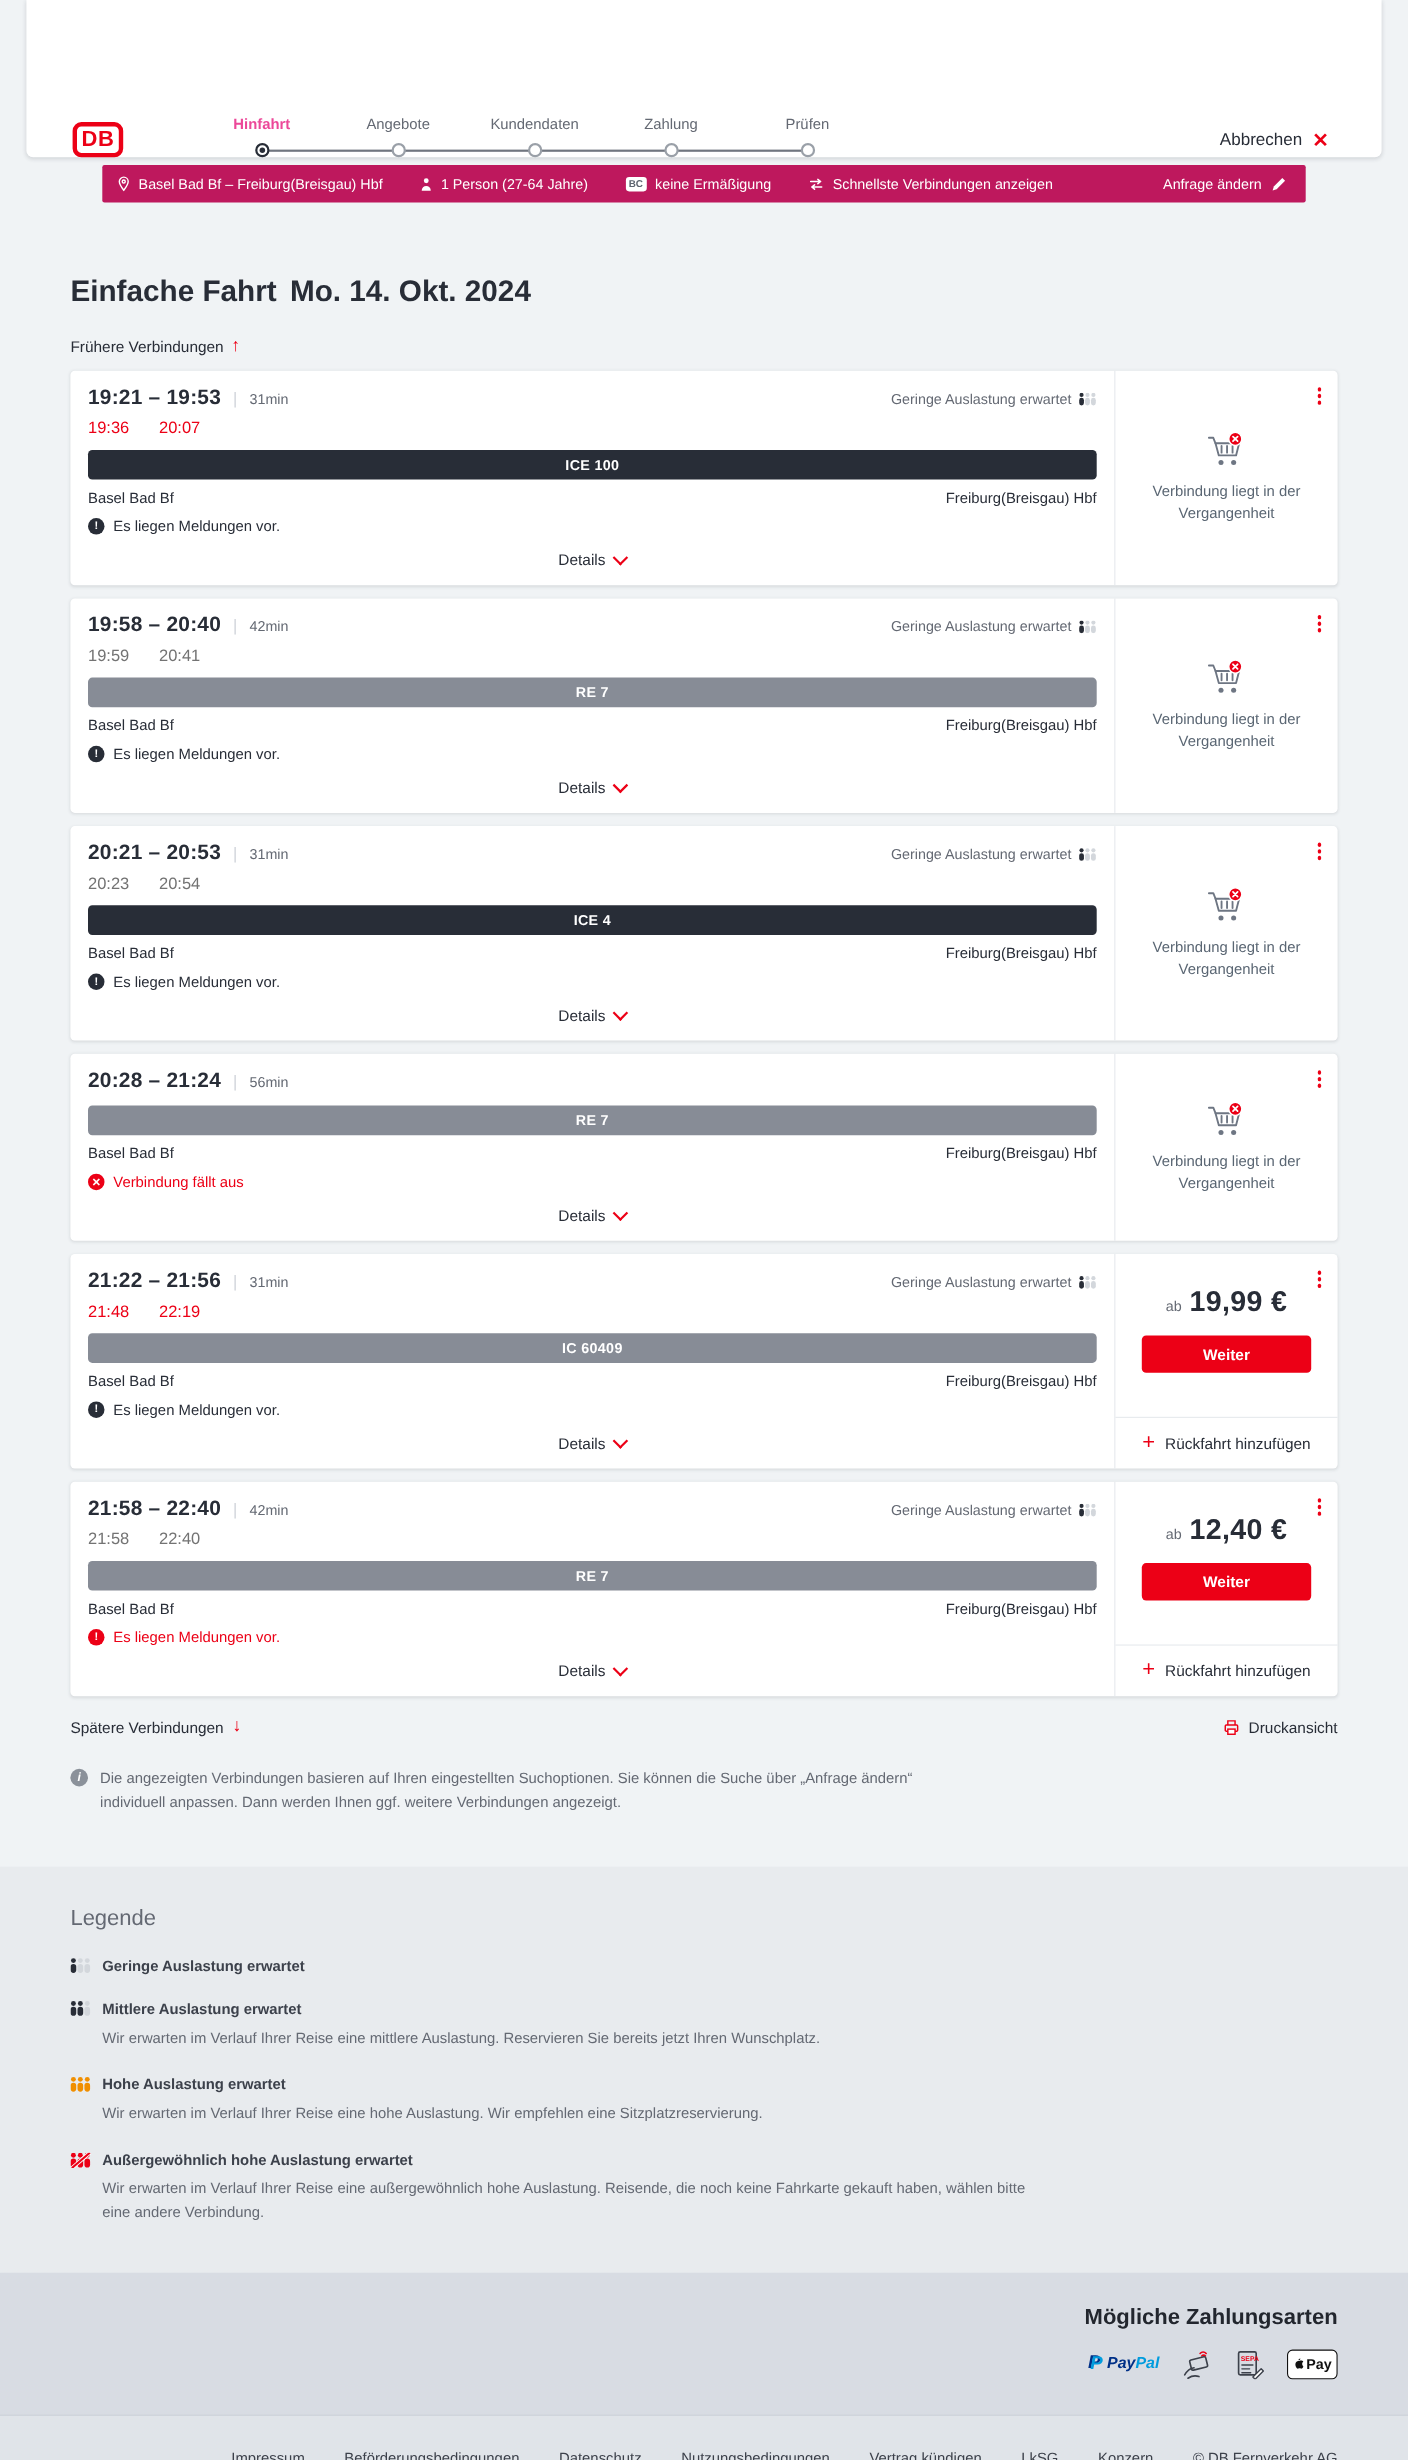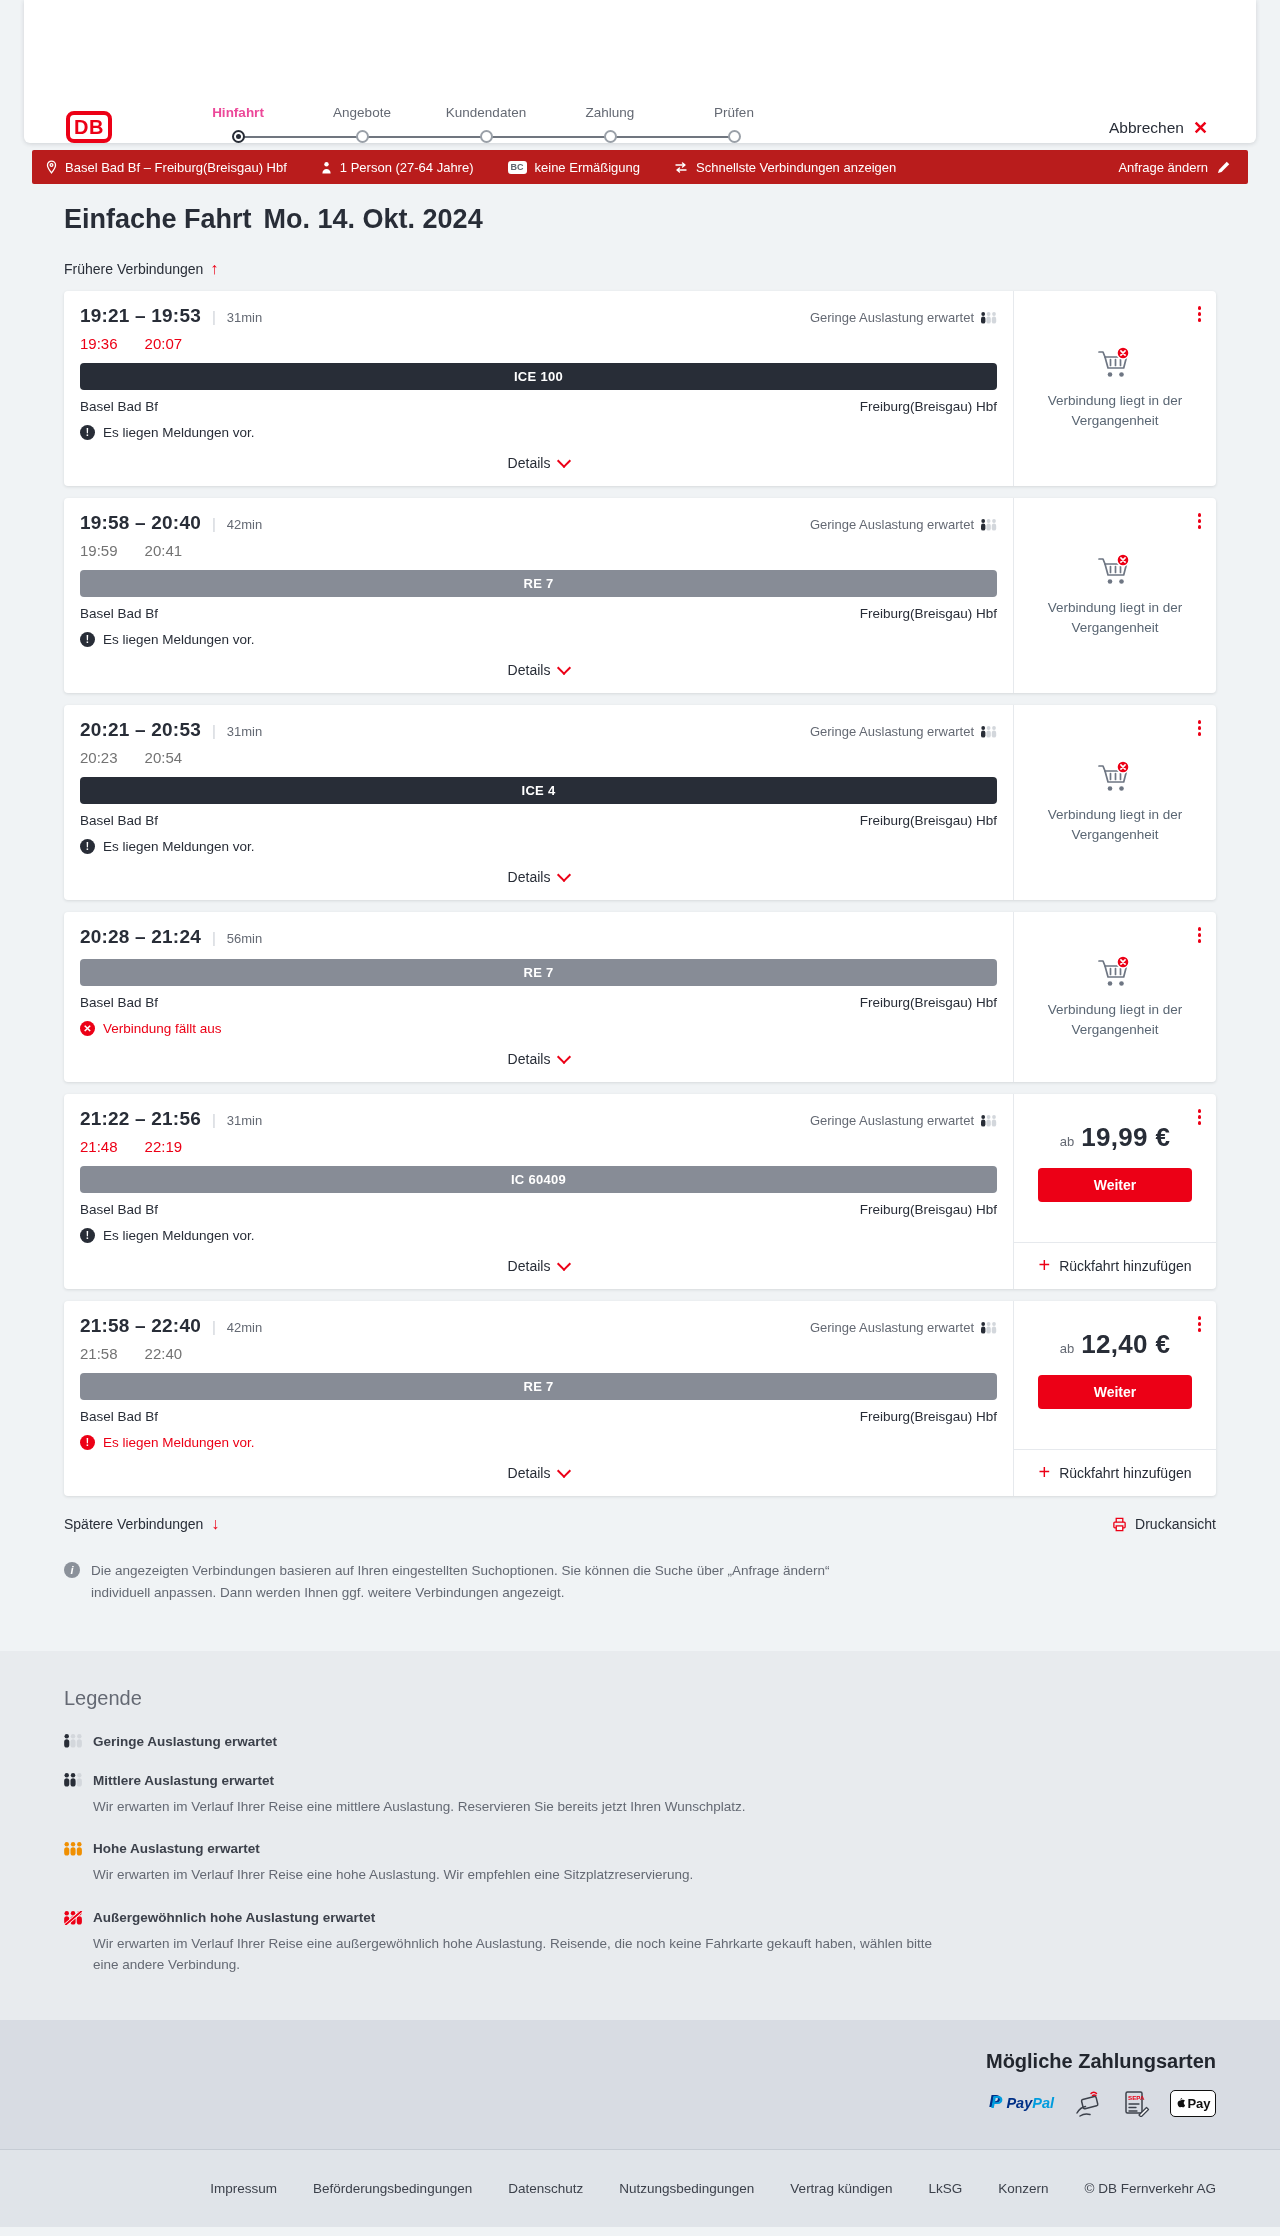--- a/index.html
+++ b/index.html
@@ -16,30 +16,30 @@
   .step .lbl{font-size:13.5px;color:#646973;height:20px}
   .step.active .lbl{color:#ec4899;font-weight:bold}
   .step .circle{width:13px;height:13px;margin-top:5px;border-radius:50%;background:#fff;border:2px solid #9aa0a8;box-sizing:border-box;position:relative;z-index:1}
   .step.active .circle{border-color:#282d37}
   .step.active .circle::after{content:"";position:absolute;inset:2px;border-radius:50%;background:#282d37}
   .cancel{margin-left:auto;display:flex;align-items:center;gap:9px;background:none;border:0;font-family:inherit;
           font-size:15.5px;color:#282d37;cursor:pointer;padding:6px}
   .cancel .x{color:#ec0016;font-size:18px;font-weight:bold;line-height:1}
 
   
-  .sumbar{margin:7px 32px 0;background:#b91c1c;border-radius:2px;height:34px;display:flex;align-items:center;
+  .sumbar{margin:7px 93px 0;background:#be185d;border-radius:2px;height:34px;display:flex;align-items:center;
           color:#fff;font-size:13px;padding:0 14px;gap:34px;box-sizing:border-box}
   .chip{display:flex;align-items:center;gap:8px;white-space:nowrap}
   .bc-badge{background:#fff;color:#5e6570;font-size:9px;font-weight:bold;border-radius:3px;width:19px;height:13px;
             display:flex;align-items:center;justify-content:center}
   .sum-edit{margin-left:auto;display:flex;align-items:center;gap:9px;background:none;border:0;color:#fff;
             font-family:inherit;font-size:13px;cursor:pointer;padding:4px}
 
   
-  .res-head{margin:20px 64px 0;font-size:27px}
+  .res-head{margin:66px 64px 0;font-size:27px}
   .res-head .t{font-weight:bold}
   .res-head .d{margin-left:12px}
   .linkrow{margin:26px 64px 14px;font-size:14px;display:flex;align-items:center;gap:7px;cursor:pointer;width:max-content}
   .arrow{color:#ec0016;font-size:16px;font-weight:bold;line-height:1}
 
   
   .cards{margin:0 64px}
   .card{display:flex;background:#fff;border-radius:4px;box-shadow:0 1px 3px rgba(40,45,55,.13);margin-bottom:12px}
   .card-main{flex:1;padding:14px 16px 4px;min-width:0}
   .row-top{display:flex;align-items:baseline}

